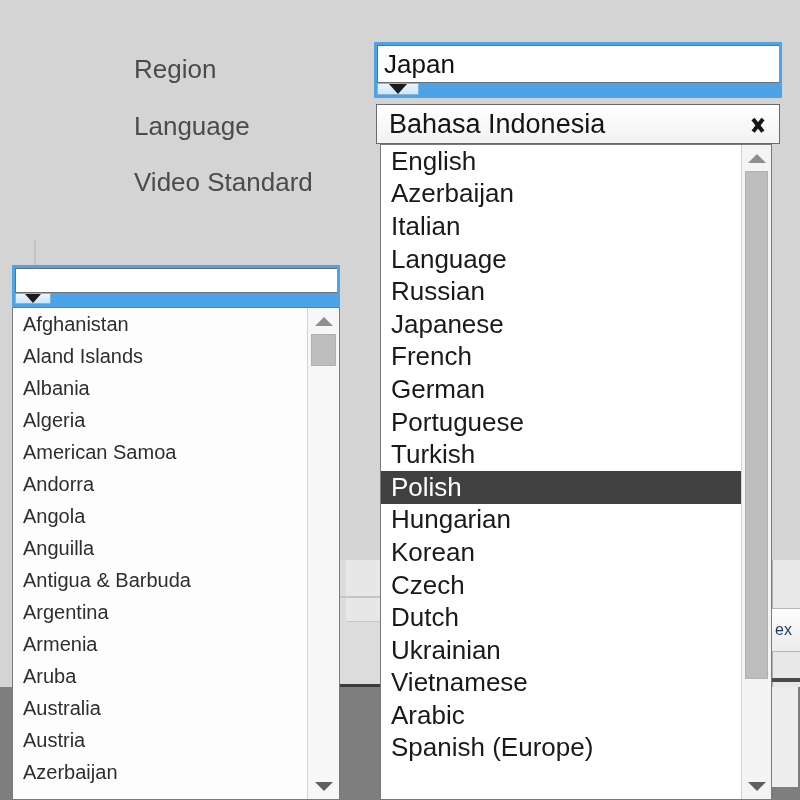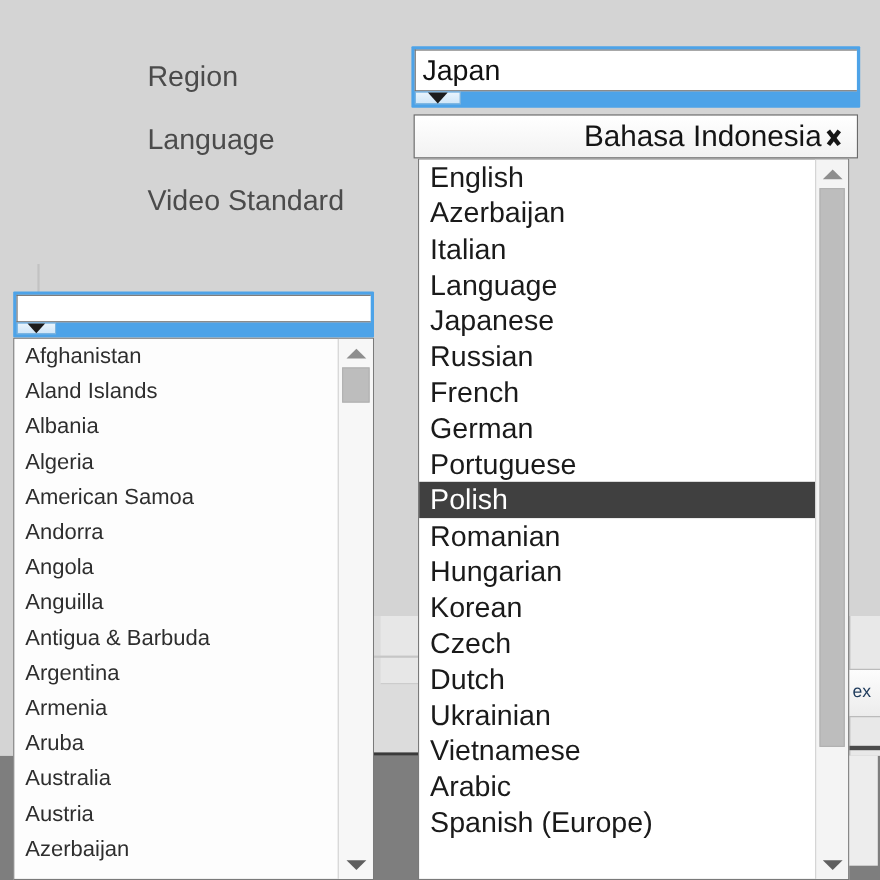--- a/index.html
+++ b/index.html
@@ -165,21 +165,20 @@
   #combo-language {
     position: absolute;
     left: 376px; top: 104px;
     width: 404px; height: 40px;
     box-sizing: border-box;
     background: linear-gradient(#ffffff, #f2f2f2);
     border: 1px solid #6a6a6a;
     display: flex;
     align-items: center;
     padding: 0 10px 0 12px;
-    text-align: right;
   }
   #combo-language .sel-value {
     flex: 1 1 auto;
     font-size: 27px;
     color: #141414;
     white-space: nowrap;
     overflow: hidden;
   }
   .chevron-down {
     flex: 0 0 auto;
@@ -327,27 +326,27 @@
   <div class="sel-value">Bahasa Indonesia</div>
   <span class="chevron-down"></span>
 </div>
 
 <div class="dropdown-list" id="list-language">
   <div class="opt-col">
     <div class="opt">English</div>
     <div class="opt">Azerbaijan</div>
     <div class="opt">Italian</div>
     <div class="opt">Language</div>
+    <div class="opt">Russian</div>
     <div class="opt">Japanese</div>
-    <div class="opt">Russian</div>
     <div class="opt">French</div>
     <div class="opt">German</div>
     <div class="opt">Portuguese</div>
+    <div class="opt">Turkish</div>
     <div class="opt selected">Polish</div>
-    <div class="opt">Romanian</div>
     <div class="opt">Hungarian</div>
     <div class="opt">Korean</div>
     <div class="opt">Czech</div>
     <div class="opt">Dutch</div>
     <div class="opt">Ukrainian</div>
     <div class="opt">Vietnamese</div>
     <div class="opt">Arabic</div>
     <div class="opt">Spanish (Europe)</div>
   </div>
   <div class="scrollbar">

